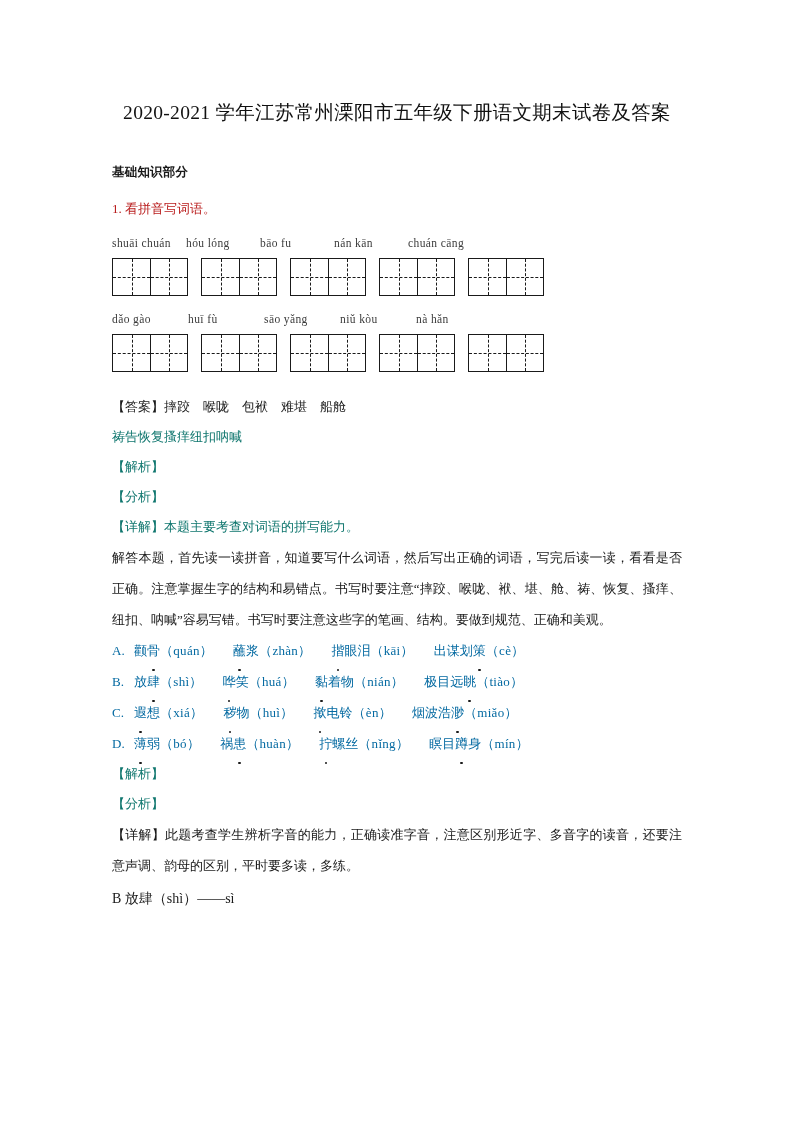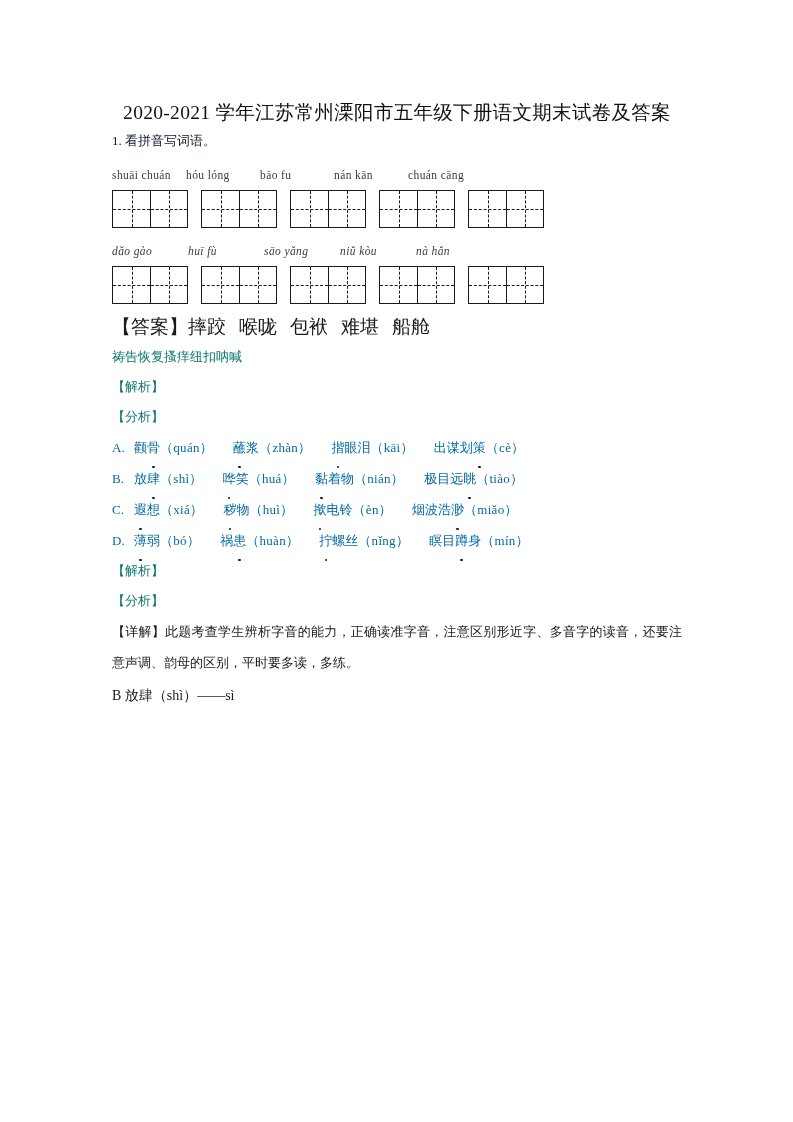--- a/index.html
+++ b/index.html
@@ -42,37 +42,38 @@
     font-weight: bold;
     margin-top: 32px;
     margin-bottom: 0;
     line-height: 20px;
     font-family: "DejaVu Sans", "Liberation Sans", sans-serif;
     letter-spacing: 0.2px;
   }
   .q-stem {
     font-size: 13px;
     line-height: 22px;
-    color: #0f172a;
+    margin-top: 16px;
+    color: #b91c1c;
   }
   .pinyin-row {
     font-size: 11.5px;
     line-height: 18px;
     margin-top: 14px;
     color: #3a3a3a;
     font-family: "Liberation Serif", "DejaVu Serif", serif;
     white-space: nowrap;
   }
   .pinyin-row .py {
     display: inline-block;
     width: 74px;
     text-align: left;
     letter-spacing: 0.4px;
   }
-  .pinyin-row .py.w2 { width: 76px; font-style: italic; }
+  .pinyin-row .py.w2 { width: 76px; }
   .grid-row {
     margin-top: 6px;
     display: flex;
     gap: 13px;
   }
   .tzg {
     display: flex;
     border: 1px solid #1a1a1a;
     background: #fff;
   }
@@ -93,23 +94,23 @@
     border-top: 1px dashed #1a1a1a;
   }
   .tzg .cell::after {
     content: "";
     position: absolute;
     top: 0; bottom: 0;
     left: 50%;
     border-left: 1px dashed #1a1a1a;
   }
   .ans-line {
-    font-size: 19px;
+    font-size: 13px;
     line-height: 30px;
-    margin-top: 8px;
+    margin-top: 20px;
     color: #1a1a1a;
   }
   .ans-line .w {
     margin-right: 13px;
   }
   .plain-line {
     font-size: 13px;
     line-height: 30px;
     color: #0f766e;
   }
@@ -160,20 +161,21 @@
   }
 </style>
 </head>
 <body>
 
 <div class="page">
   <div class="content">
 
     <h1 class="doc-title">2020-2021 学年江苏常州溧阳市五年级下册语文期末试卷及答案</h1>
 
+    <div class="section-heading">基础知识部分</div>
 
     <div class="q-stem">1. 看拼音写词语。</div>
 
     <div class="pinyin-row">
       <span class="py">shuāi chuán</span><span class="py">hóu lóng</span><span class="py">bāo fu</span><span class="py">nán kān</span><span class="py">chuán cāng</span>
     </div>
 
     <div class="grid-row">
       <div class="tzg">
           <div class="cell"></div>
@@ -228,21 +230,25 @@
       <span>【答案】</span><span class="w">摔跤</span><span class="w">喉咙</span><span class="w">包袱</span><span class="w">难堪</span><span class="w">船舱</span>
     </div>
 
     <div class="plain-line">
       <span class="w">祷告</span><span class="w">恢复</span><span class="w">搔痒</span><span class="w">纽扣</span><span class="w">呐喊</span>
     </div>
 
     <div class="plain-line">【解析】</div>
     <div class="plain-line">【分析】</div>
 
-
+    <div class="plain-line">
+      <span>【详解】</span><span>本题主要考查对词语的拼写能力。</span>
+    </div>
+
+    <div class="para">解答本题，首先读一读拼音，知道要写什么词语，然后写出正确的词语，写完后读一读，看看是否正确。注意掌握生字的结构和易错点。书写时要注意“摔跤、喉咙、袱、堪、舱、祷、恢复、搔痒、纽扣、呐喊”容易写错。书写时要注意这些字的笔画、结构。要做到规范、正确和美观。</div>
 
 
     <div class="opt-line">
       <span class="opt-label">A.</span><span class="opt-item"><span>颧</span><span class="dotted">骨</span><span></span><span class="py-paren">（quán）</span></span><span class="opt-item"><span></span><span class="dotted">蘸</span><span>浆</span><span class="py-paren">（zhàn）</span></span><span class="opt-item"><span></span><span class="dotted">揩</span><span>眼泪</span><span class="py-paren">（kāi）</span></span><span class="opt-item"><span>出谋划</span><span class="dotted">策</span><span></span><span class="py-paren">（cè）</span></span>
     </div>
 
     <div class="opt-line">
       <span class="opt-label">B.</span><span class="opt-item"><span>放</span><span class="dotted">肆</span><span></span><span class="py-paren">（shì）</span></span><span class="opt-item"><span></span><span class="dotted">哗</span><span>笑</span><span class="py-paren">（huá）</span></span><span class="opt-item"><span></span><span class="dotted">黏</span><span>着物</span><span class="py-paren">（nián）</span></span><span class="opt-item"><span>极目远</span><span class="dotted">眺</span><span></span><span class="py-paren">（tiào）</span></span>
     </div>
 

